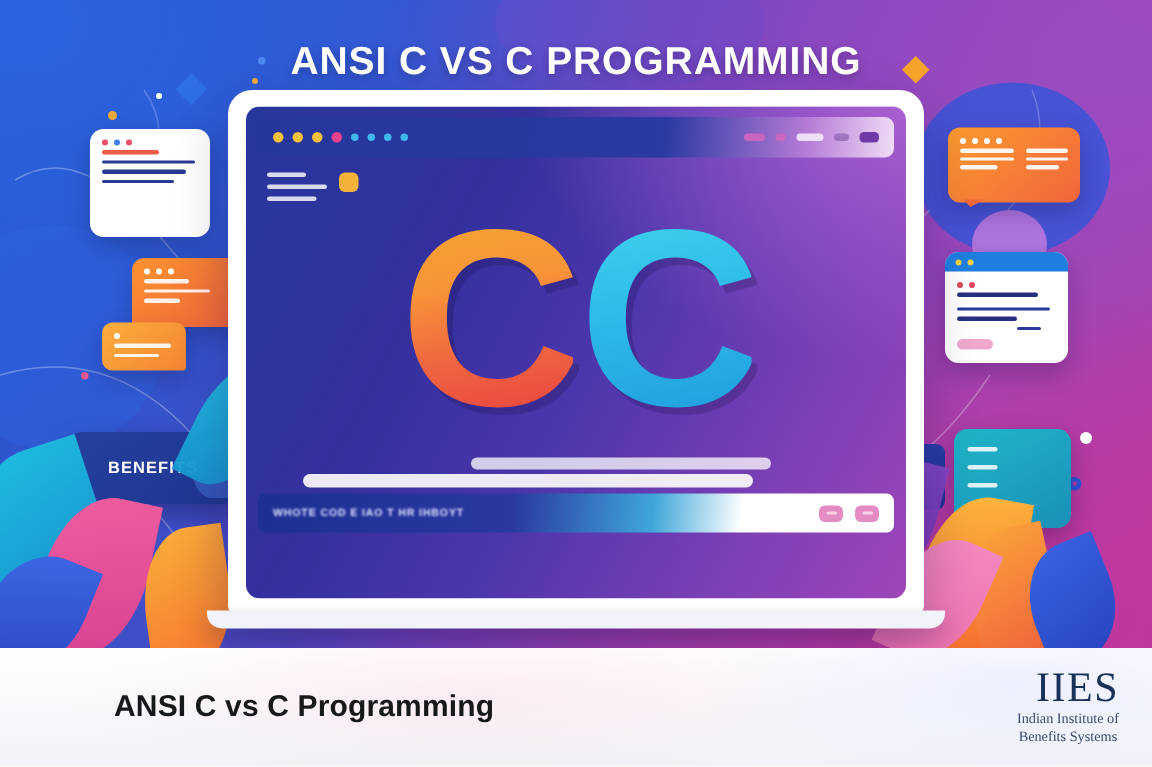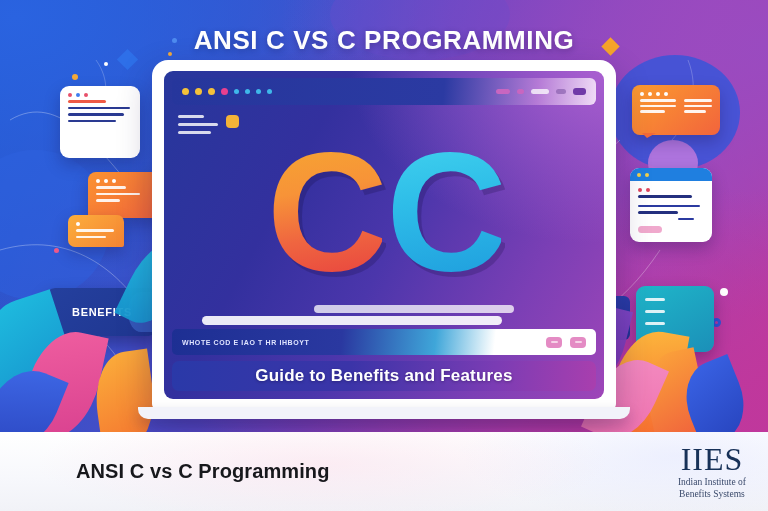--- a/index.html
+++ b/index.html
@@ -204,22 +204,22 @@
       linear-gradient(180deg,#ffffff 0%,#f7f8fc 58%,#f1f2f7 100%);
     display:flex; align-items:center; justify-content:space-between;
     padding:0 22px 0 76px;
   }
   .footer-title {
     font-size:20px; font-weight:bold; color:#17181c; letter-spacing:.1px;
     white-space:nowrap;
   }
   .logo { text-align:center; color:#1d3461; line-height:1; }
   .logo .mark {
-    font-family:"Liberation Serif", serif; font-size:32px; font-weight:normal;
-    letter-spacing:1px; color:#173158;
+    font-family:"Liberation Serif", serif; font-size:28px; font-weight:normal;
+    letter-spacing:1px; color:#173158;text-align:right;
   }
   .logo .sub {
     font-family:"Liberation Serif", serif; font-size:9.5px; color:#3a4a6b;
     margin-top:2px; line-height:1.18;
   }
 </style>
 </head>
 <body>
 
 <div id="page">
@@ -398,23 +398,20 @@
             <span class="ghost-btns">
               <span class="ghost-btn">
                   <i></i>
                 </span>
               <span class="ghost-btn">
                   <i></i>
                 </span>
             </span>
           </div>
 
-          <div class="ribbon">
-            <span>Guide to Benefits and Features</span>
-          </div>
 
         </div>
       </div>
     </div>
 
   </div>
 
   <div class="footer">
     <div class="footer-title">ANSI C vs C Programming</div>
     <div class="logo">

